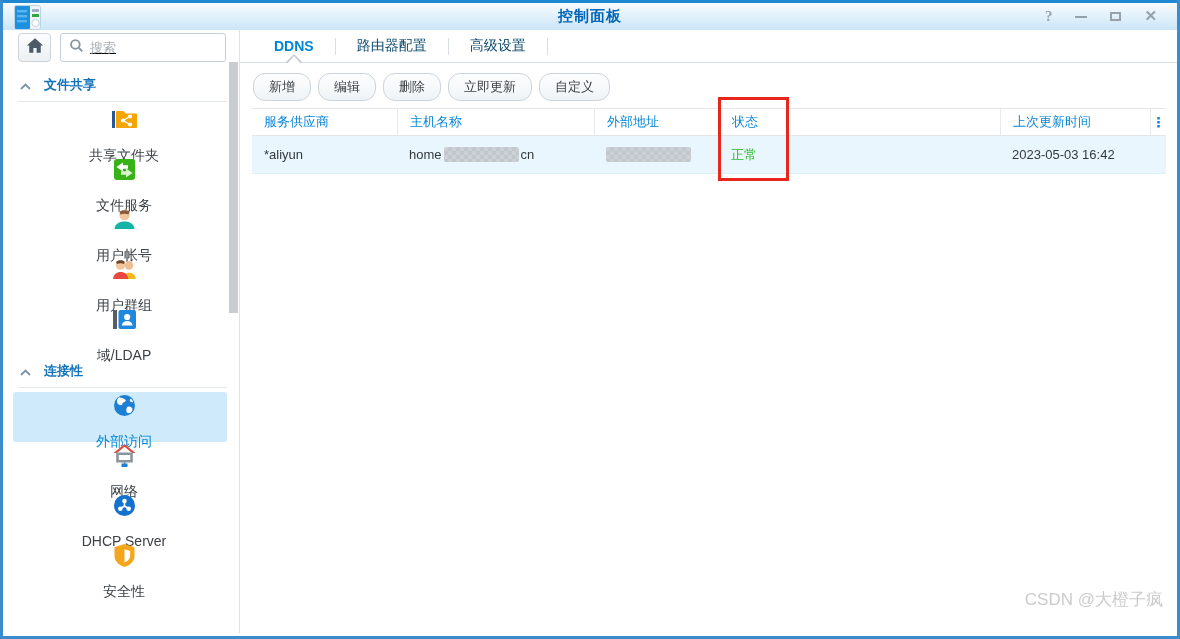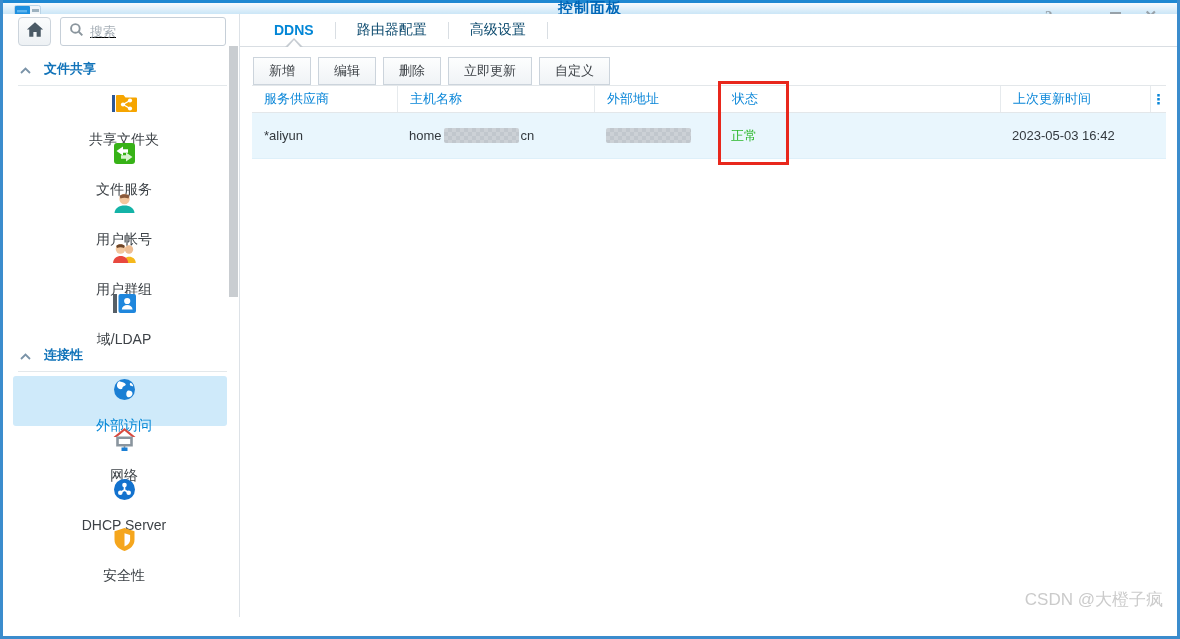--- a/index.html
+++ b/index.html
@@ -6,21 +6,21 @@
   body { background:#e8e8e8; font-family:"Liberation Sans","DejaVu Sans",sans-serif; }
 
   .window {
     width:1180px; height:639px; position:relative; background:#fff;
     border-left:3px solid #3b8ccd; border-right:3px solid #3b8ccd; border-bottom:3px solid #3b8ccd;
     overflow:hidden;
   }
 
   
   .titlebar {
-    height:14px; border-top:3px solid #1e88d2;
+    height:30px; border-top:3px solid #1e88d2;
     background:linear-gradient(#f7fbfe,#cbe6f7);
     display:flex; align-items:center; position:relative;font-family:Liberation Serif, serif;
   }
   .app-icon { position:absolute; left:11px; top:2px; }
   .win-title {
     position:absolute; left:50%; transform:translateX(-50%);
     color:#0067b8; font-weight:bold; font-size:15px; letter-spacing:1px;
   }
   .win-controls { position:absolute; right:20px; top:0; height:27px; display:flex; align-items:center; gap:23px; }
   .wc { color:#97a1a9; font-size:15px; font-weight:bold; cursor:pointer; line-height:1; }
@@ -67,33 +67,33 @@
   .caret { position:absolute; bottom:-1px; left:50%; width:18px; height:9px; transform:translateX(-50%); display:none; }
   .tab.active .caret { display:block; }
   .caret::before { content:""; position:absolute; bottom:0; left:0;
     border-left:9px solid transparent; border-right:9px solid transparent; border-bottom:9px solid #c6ccd2; }
   .caret::after { content:""; position:absolute; bottom:-1px; left:2px;
     border-left:7px solid transparent; border-right:7px solid transparent; border-bottom:8px solid #fff; }
 
   
   .toolbar { padding:10px 0 0 13px; display:flex; gap:7px; }
   .btn {
-    height:28px; padding:0 15px; border:1px solid #ccd4dc; border-radius:0;
+    height:28px; padding:0 15px; border:1px solid #ccd4dc; border-radius:12px;
     background:linear-gradient(#fdfefe,#f0f3f6); font-size:13px; color:#3d4247;
     display:flex; align-items:center; cursor:pointer; font-family:inherit;
   }
 
   
-  .table { margin:0 11px 0 12px; }
+  .table { margin:7px 11px 0 12px; }
   .thead, .trow { display:grid; grid-template-columns:145px 197px 125px 281px 1fr 16px; }
   .thead { height:28px; border-top:1px solid #e3e7ea; border-bottom:1px solid #e3e7ea; }
   .th { display:flex; align-items:center; padding-left:12px; color:#0a86d8; font-size:13px; border-left:1px solid #e6eaed; cursor:pointer; }
   .th:first-child { border-left:none; }
   .th-menu { justify-content:center; padding-left:0; font-weight:bold; font-size:14px; }
-  .trow { height:46px; background:#e9f6fd; border-bottom:1px solid #def0fa; align-items:center; font-size:13px; color:#33393e; }
+  .trow { height:38px; background:#e9f6fd; border-bottom:1px solid #def0fa; align-items:center; font-size:13px; color:#33393e; }
   .td { padding-left:12px; display:flex; align-items:center; white-space:nowrap; }
   .td-status { color:#2db82d; }
   .redact {
     display:inline-block; height:15px; border-radius:2px; margin:0 2px;
     background-color:#ccd1d6;
     background-image:
       linear-gradient(45deg,#c1c7cd 25%,transparent 25%,transparent 75%,#c1c7cd 75%),
       linear-gradient(45deg,#c1c7cd 25%,transparent 25%,transparent 75%,#c1c7cd 75%);
     background-size:8px 8px; background-position:0 0,4px 4px;
   }

